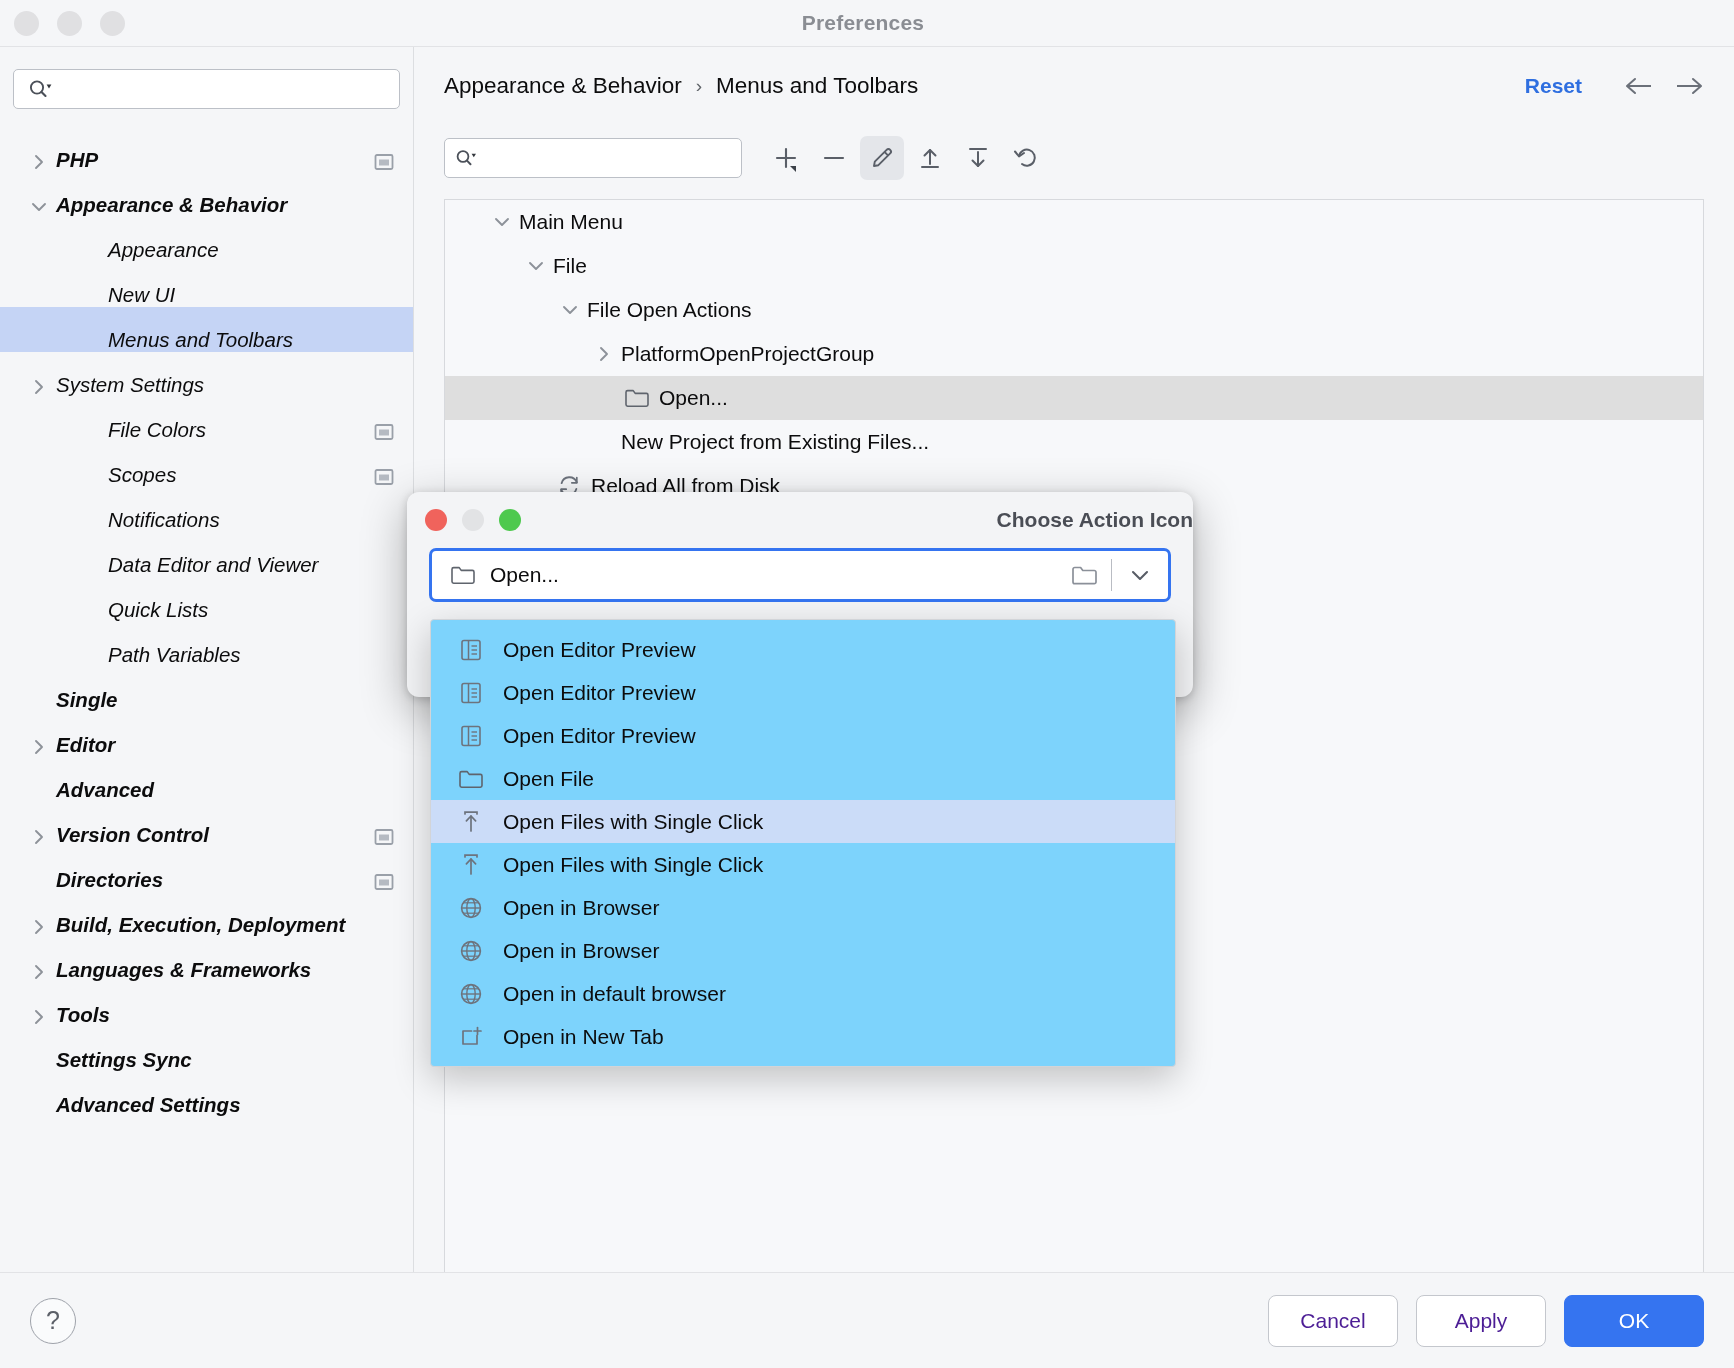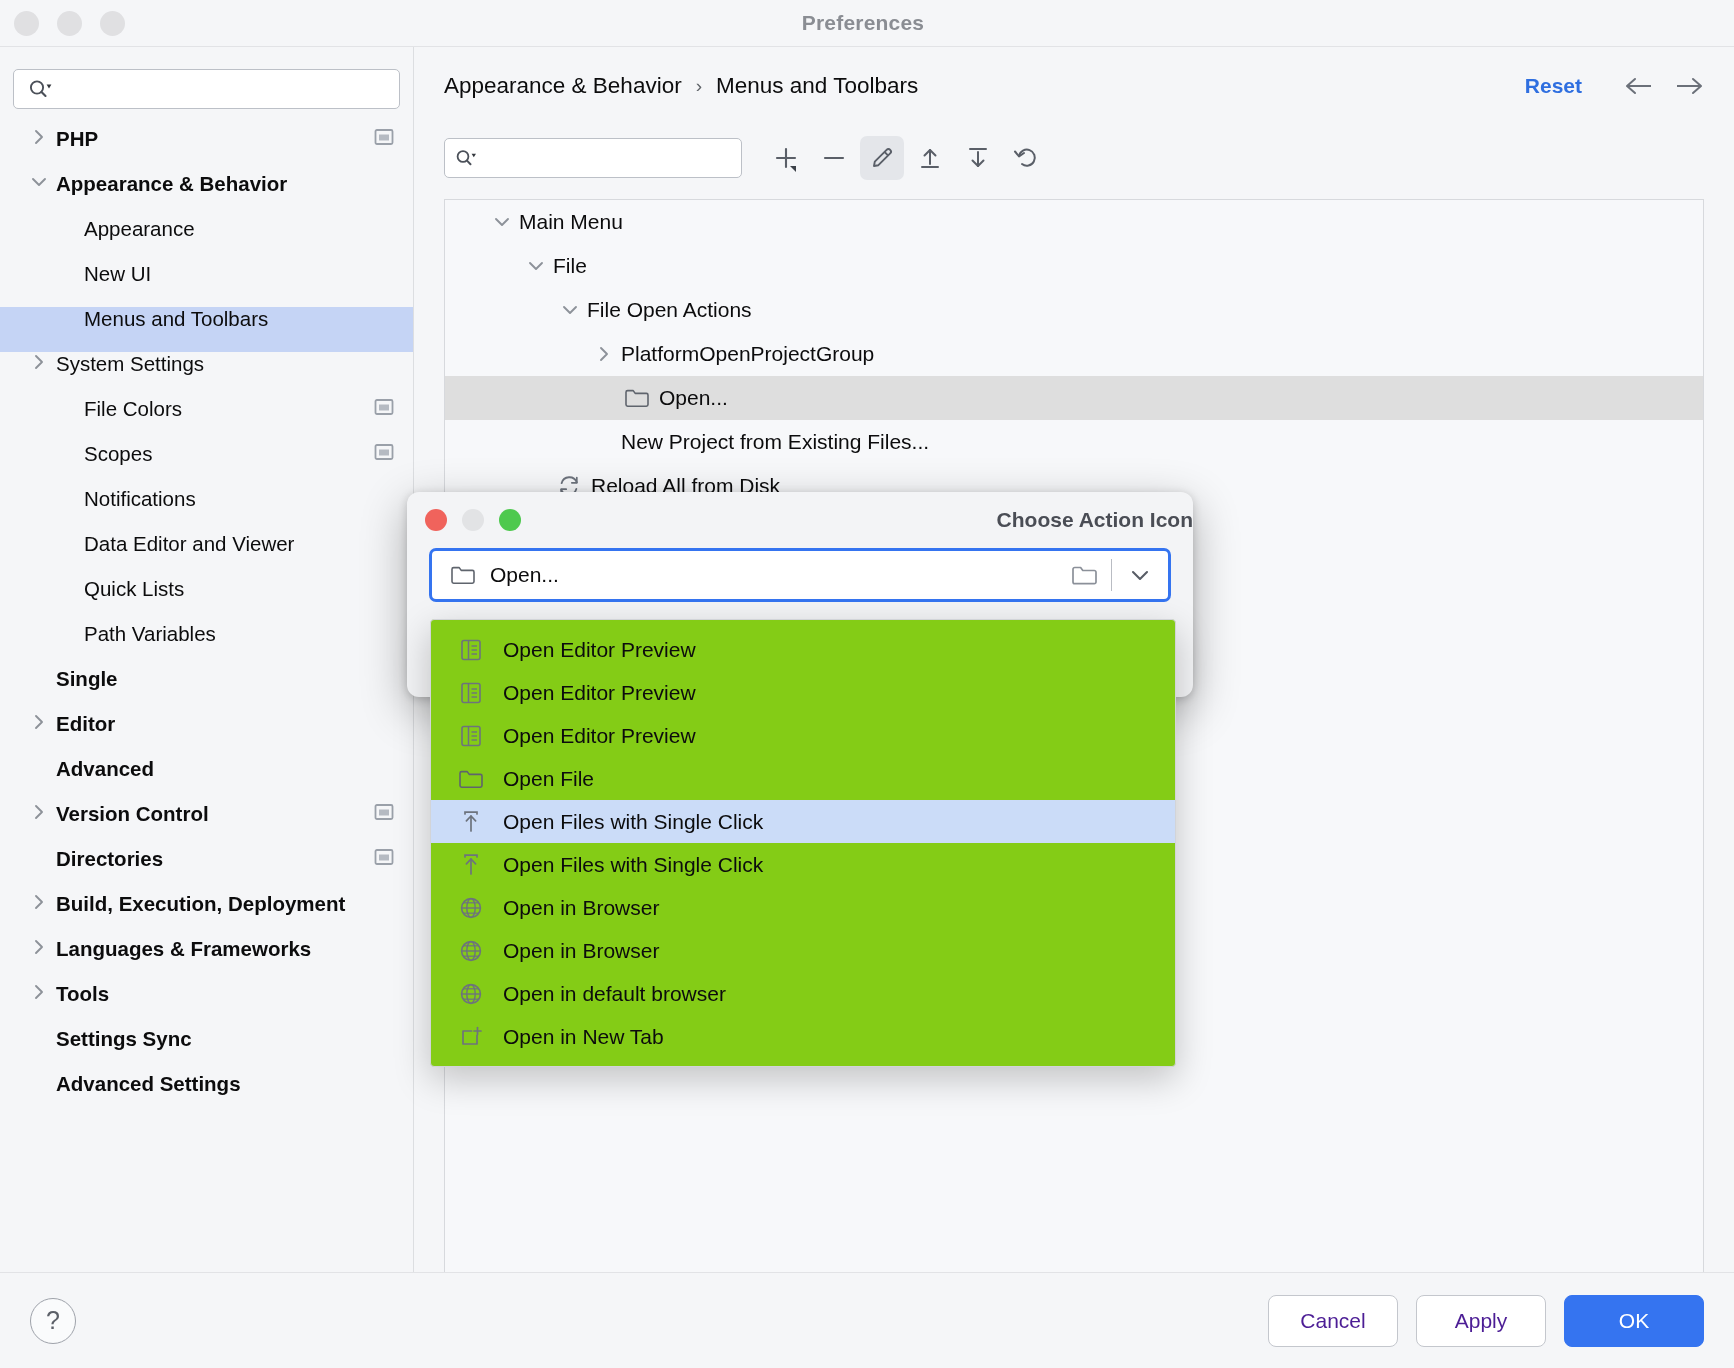--- a/index.html
+++ b/index.html
@@ -57,38 +57,38 @@
     display: flex; align-items: center;
     padding: 0 8px;
   }
   .search-box .sicon { margin-left: 6px; display:flex; align-items:center; }
   .search-box input {
     border: none; outline: none; background: transparent;
     font-family: inherit; font-size: 16px; flex: 1; margin-left: 8px; color: #111;
   }
   .tree { flex: 1; overflow: hidden; }
   .node {
-    display: flex; align-items: flex-start;
+    display: flex; align-items: flex-end;
     height: 45px; padding-right: 18px;
     font-size: 20.5px; color: #0c0c0d;
-    cursor: default; position: relative;
+    cursor: default; position: relative; font-style: italic;
   }
   .node.selected { background: #c5d4f5; }
   .node .arrow {
     width: 34px; flex: 0 0 34px; display: flex;
     align-items: center; justify-content: center;
   }
   .node .label { white-space: nowrap; }
   .node.bold .label { font-weight: bold; }
   .node .badge { margin-left: auto; display: flex; align-items: center; }
   .ind-0 { padding-left: 22px; }
   .ind-1 { padding-left: 56px; }
   .ind-1 .arrow { margin-left: -34px; }
   .ind-0 .arrow { margin-left: 0; }
-  .node.noarrow.ind-1 { padding-left: 84px; }
+  .node.noarrow.ind-1 { padding-left: 108px; }
   .node.noarrow.ind-0 { padding-left: 56px; }
 
   
   .main {
     flex: 1 1 auto; display: flex; flex-direction: column;
     background: #f5f6f8; min-width: 0; position: relative;
   }
   .breadcrumb {
     display: flex; align-items: center;
     height: 78px; padding: 0 30px 0 30px; flex: 0 0 78px;
@@ -210,21 +210,21 @@
   }
   .combo .cfolder { width: 54px; display:flex; align-items:center; justify-content:center; }
   .combo .cdivider { width:1px; height:32px; background:#b9bcc3; }
   .combo .cchev { width: 56px; display:flex; align-items:center; justify-content:center; }
 
   
   .dropdown {
     position: absolute;
     left: 430px; top: 619px;
     width: 746px;
-    background: #84cc16;
+    background: #7dd3fc;
     border: 1px solid #d2d4d8;
     border-radius: 4px;
     box-shadow: 0 12px 36px rgba(0,0,0,.22);
     z-index: 60;
     padding: 8px 0;
   }
   .ditem {
     height: 43px; display: flex; align-items: center;
     font-size: 21px; color: #0c0c0d; padding-left: 22px; cursor: pointer;
   }

